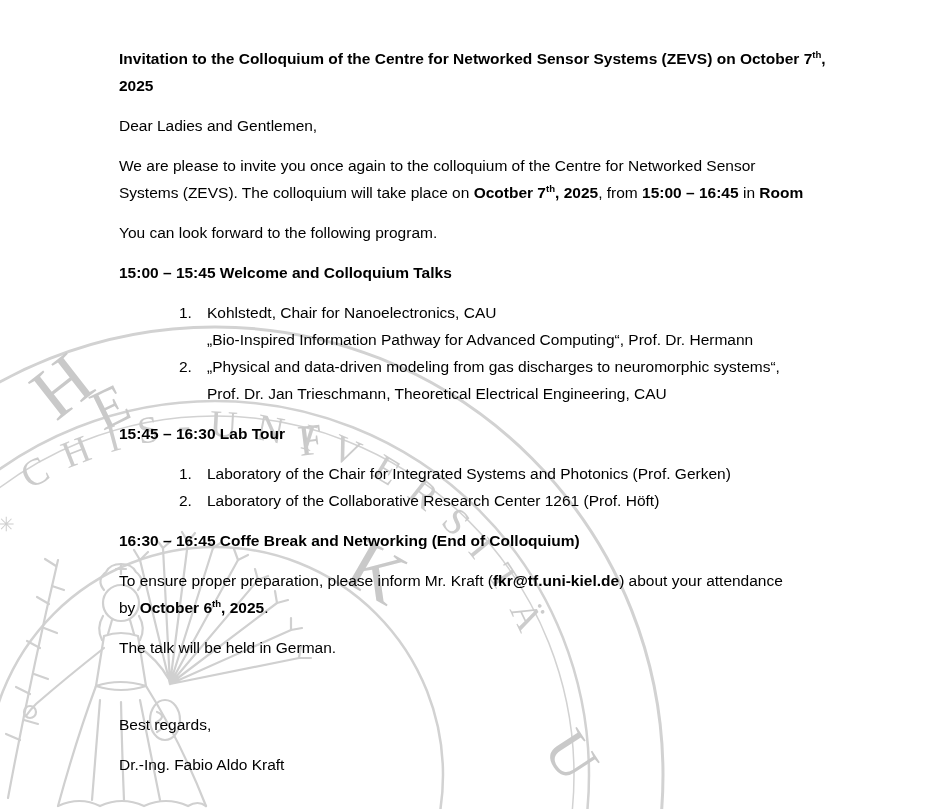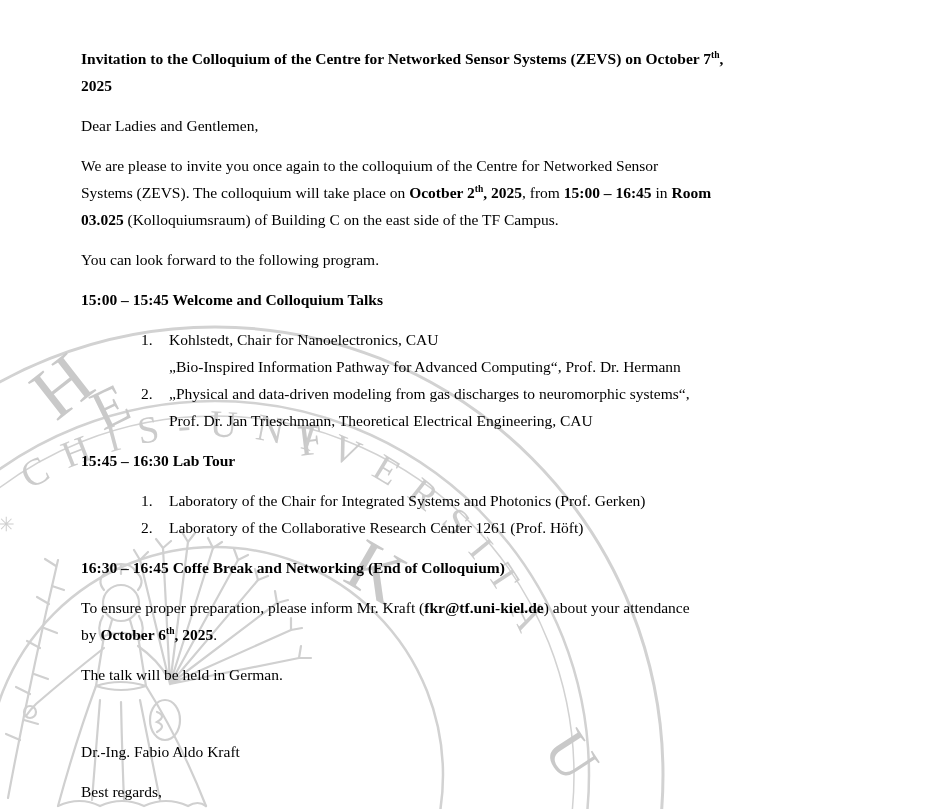--- a/index.html
+++ b/index.html
@@ -7,22 +7,21 @@
     width:935px; height:809px; overflow:hidden;
     font-family:"Liberation Sans", sans-serif; color:#000000;
   }
   .page { position:relative; width:935px; height:809px; background:#ffffff; }
   .watermark {
     position:absolute; left:0; top:0; width:935px; height:809px;
     z-index:0; pointer-events:none;
   }
   .content {
     position:relative; z-index:1;
-    padding:45px 55px 0 81px;
-    font-family:Liberation Serif, serif;
+    padding:45px 55px 0 119px;
   }
   .block { margin:0; }
   .block + .block { margin-top:13px; }
   .block.li + .block.li { margin-top:0; }
   .line {
     height:27px; line-height:27px; font-size:15.5px;
     white-space:nowrap;
   }
   .b { font-weight:bold; }
   .sup { vertical-align:super; font-size:62%; line-height:0; }
@@ -96,22 +95,21 @@
   <div class="content">
       <div class="block p">
         <div class="line"><span class="b">Invitation to the Colloquium of the Centre for Networked Sensor Systems (ZEVS) on October 7</span><span class="b sup">th</span><span class="b">,</span></div>
         <div class="line"><span class="b">2025</span></div>
       </div>
       <div class="block p">
         <div class="line"><span>Dear Ladies and Gentlemen,</span></div>
       </div>
       <div class="block p">
         <div class="line"><span>We are please to invite you once again to the colloquium of the Centre for Networked Sensor</span></div>
-        <div class="line"><span>Systems (ZEVS). The colloquium will take place on </span><span class="b">Ocotber 2</span><span class="b sup">th</span><span class="b">, 2025</span><span>, from </span><span class="b">15:00 – 16:45</span><span> in </span><span class="b">Room</span></div>
-        <div class="line"><span class="b">03.025</span><span> (Kolloquiumsraum) of Building C on the east side of the TF Campus.</span></div>
+        <div class="line"><span>Systems (ZEVS). The colloquium will take place on </span><span class="b">Ocotber 7</span><span class="b sup">th</span><span class="b">, 2025</span><span>, from </span><span class="b">15:00 – 16:45</span><span> in </span><span class="b">Room</span></div>
       </div>
       <div class="block p">
         <div class="line"><span>You can look forward to the following program.</span></div>
       </div>
       <div class="block h">
         <div class="line"><span class="b">15:00 – 15:45 Welcome and Colloquium Talks</span></div>
       </div>
       <div class="block li">
         <span class="marker">1.</span>
         <div>
@@ -146,20 +144,20 @@
       </div>
       <div class="block p">
         <div class="line"><span>To ensure proper preparation, please inform Mr. Kraft (</span><span class="b">fkr@tf.uni-kiel.de</span><span>) about your attendance</span></div>
         <div class="line"><span>by </span><span class="b">October 6</span><span class="b sup">th</span><span class="b">, 2025</span><span>.</span></div>
       </div>
       <div class="block p">
         <div class="line"><span>The talk will be held in German.</span></div>
       </div>
       <div class="block spacer"></div>
       <div class="block p">
-        <div class="line"><span>Dr.-Ing. Fabio Aldo Kraft</span></div>
+        <div class="line"><span>Best regards,</span></div>
       </div>
       <div class="block p">
-        <div class="line"><span>Best regards,</span></div>
+        <div class="line"><span>Dr.-Ing. Fabio Aldo Kraft</span></div>
       </div>
     </div>
 
 </div>
 
 </body></html>

